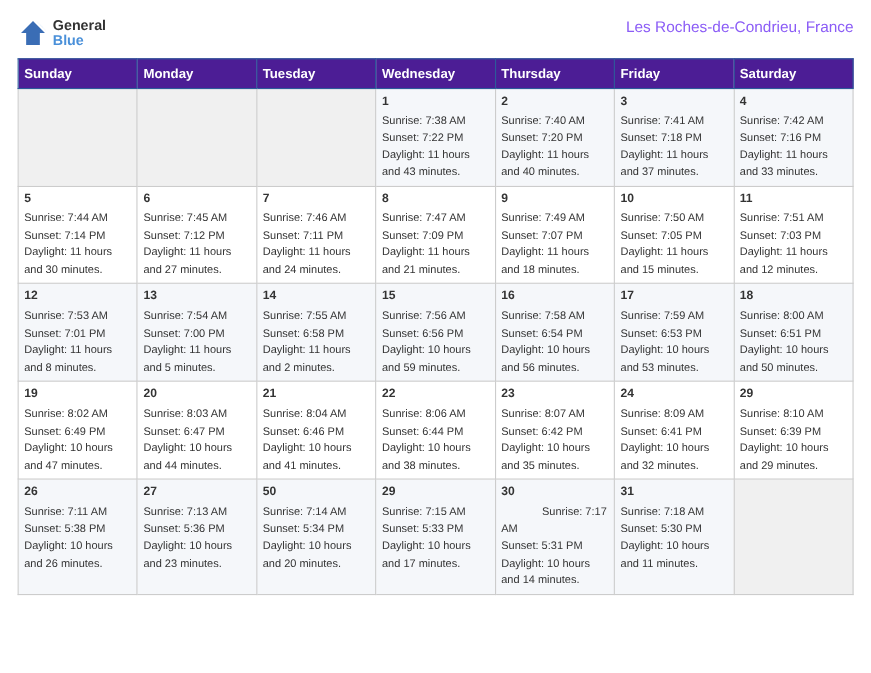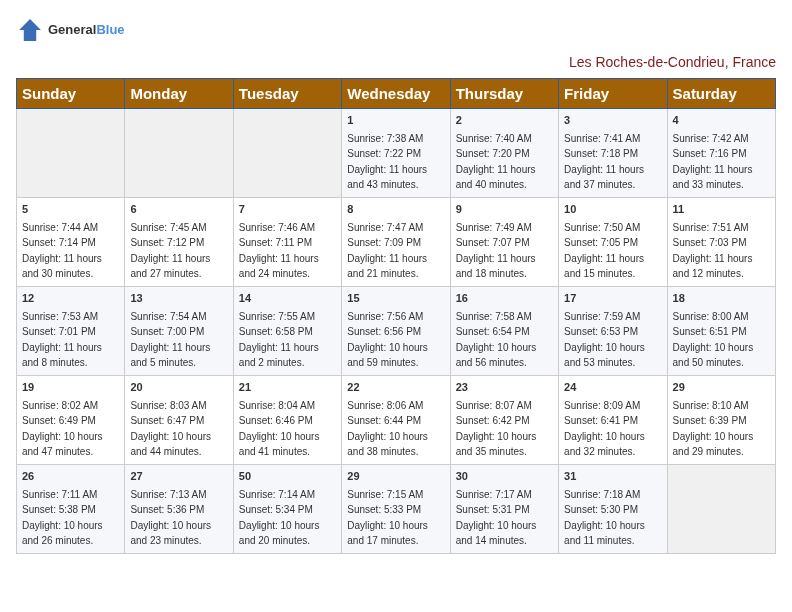--- a/index.html
+++ b/index.html
@@ -16,55 +16,54 @@
       align-items: flex-start;
       margin-bottom: 8px;
     }
     .logo {
       display: flex;
       align-items: center;
       gap: 4px;
     }
     .logo-text {
       display: flex;
-      flex-direction: row;
+      flex-direction: column;
       font-size: 13px;
       font-weight: bold;
       line-height: 1.1;
     }
     .logo-text span:first-child { color: #333; }
     .logo-text span:last-child { color: #4a90d9; }
     .logo-icon {
       width: 28px;
       height: 28px;
     }
     .title-block {
       text-align: right;
     }
     .month-title {
       font-size: 32px;
       font-weight: bold;
       color: #222;
     }
     .location {
       font-size: 14px;
-      color: #7f1d1d;
-      margin-top: 38px;
+      color: #8b5cf6;
     }
     table {
       width: 100%;
       border-collapse: collapse;
       font-size: 10.5px;
     }
     thead tr th {
-      background-color: #a16207;
+      background-color: #4c1d95;
       color: #fff;
       text-align: left;
       padding: 6px 5px;
-      font-size: 15px;
+      font-size: 12px;
       font-weight: bold;
       border: 1px solid #2c5a9a;
     }
     tbody tr td {
       border: 1px solid #ccc;
       vertical-align: top;
       padding: 4px 5px;
       width: 108px;
       min-height: 80px;
       height: 85px;
@@ -216,21 +215,21 @@
 Daylight: 10 hours and 26 minutes.</span></td>
         <td><span class="day-num">27</span><span class="day-info" style="white-space: pre-line;">Sunrise: 7:13 AM
 Sunset: 5:36 PM
 Daylight: 10 hours and 23 minutes.</span></td>
         <td><span class="day-num">50</span><span class="day-info" style="white-space: pre-line;">Sunrise: 7:14 AM
 Sunset: 5:34 PM
 Daylight: 10 hours and 20 minutes.</span></td>
         <td><span class="day-num">29</span><span class="day-info" style="white-space: pre-line;">Sunrise: 7:15 AM
 Sunset: 5:33 PM
 Daylight: 10 hours and 17 minutes.</span></td>
-        <td><span class="day-num">30</span><span class="day-info" style="white-space: pre-line;">Sunrise: 7:17 AM
+        <td><span class="day-num">30</span><span class="day-info" style="white-space: pre-line; margin-left: 37px;">Sunrise: 7:17 AM
 Sunset: 5:31 PM
 Daylight: 10 hours and 14 minutes.</span></td>
         <td><span class="day-num">31</span><span class="day-info" style="white-space: pre-line;">Sunrise: 7:18 AM
 Sunset: 5:30 PM
 Daylight: 10 hours and 11 minutes.</span></td>
         <td class="empty-cell"></td>
       </tr>
     </tbody>
 </table>
 

